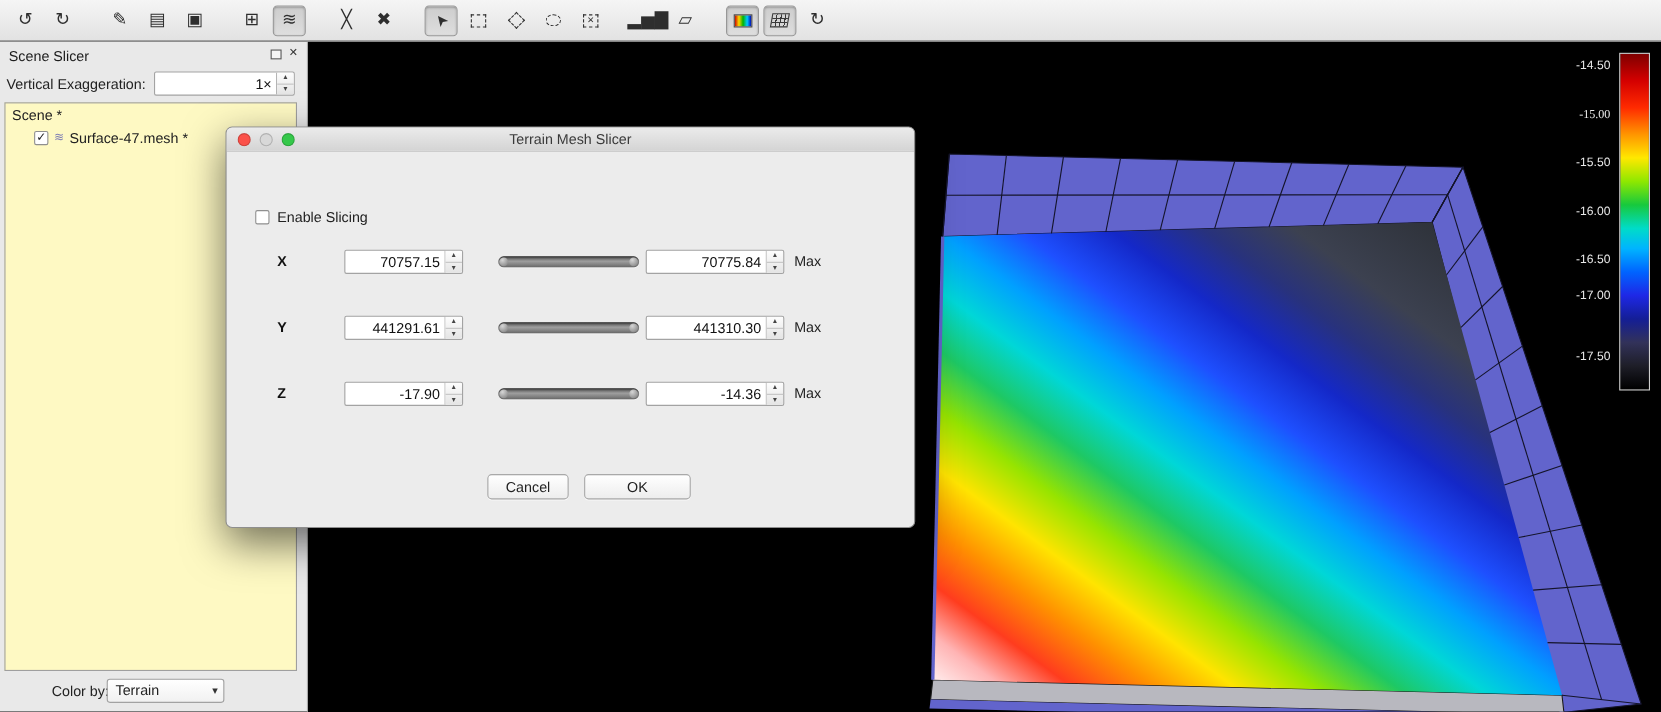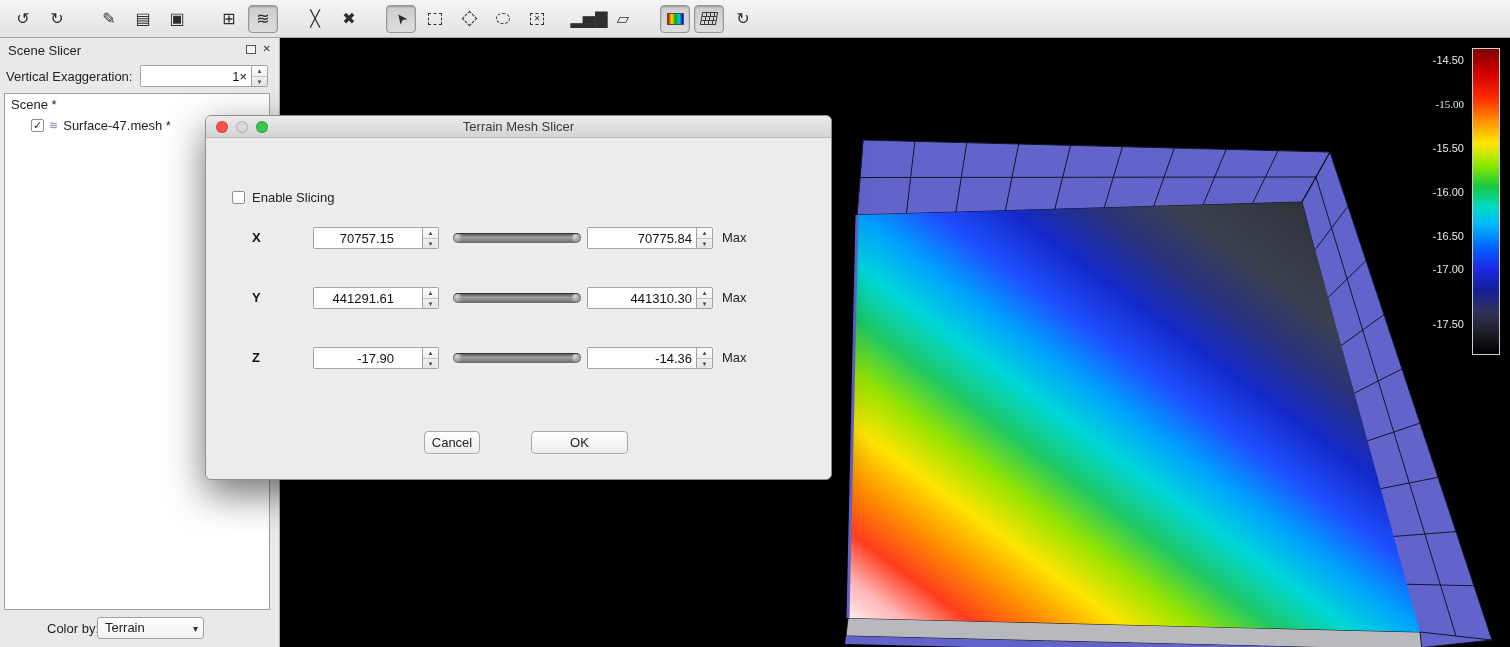--- a/index.html
+++ b/index.html
@@ -29,21 +29,21 @@
 
   
   .scene-panel{position:absolute;left:0;top:38px;width:280px;height:609px;
     background:#e9e9e9;border-right:1px solid #a9a9a9;z-index:4;font-size:13px;}
   .sp-header{position:absolute;left:8px;top:4px;line-height:18px;color:#1c1c1c;}
   .sp-controls{position:absolute;right:8px;top:6px;display:flex;gap:7px;align-items:center;}
   .float-btn{width:10px;height:9px;border:1px solid #555;background:#f4f4f4;display:inline-block;}
   .close-btn{font-size:10px;line-height:10px;color:#333;}
   .ve-label{position:absolute;left:6px;top:30px;line-height:18px;}
   .ve-group{position:absolute;left:140px;top:27px;width:128px;}
-  .tree{position:absolute;left:4px;top:55px;width:266px;height:517px;background:#ffffff;
+  .tree{position:absolute;left:4px;top:55px;width:266px;height:517px;background:#fef9c3;
     border:1px solid #9f9f9f;}
   .tree-root{padding:3px 6px;line-height:16px;}
   .tree-item{display:flex;align-items:center;gap:5px;padding:1px 4px 1px 26px;line-height:17px;}
   .checkbox{width:13px;height:13px;background:#fff;border:1px solid #8f8f8f;border-radius:2px;
     font-size:11px;line-height:11px;text-align:center;color:#222;flex:0 0 auto;}
   .mesh-mini{font-size:11px;color:#7d7db4;line-height:1;}
   .colorby-label{position:absolute;left:47px;top:581px;line-height:20px;}
   .combo{position:absolute;left:97px;top:579px;width:107px;height:22px;background:linear-gradient(#ffffff,#f1f1f1);
     border:1px solid #a2a2a2;border-radius:3px;padding:2px 18px 2px 7px;line-height:16px;}
   .combo-arrow{position:absolute;right:5px;top:3px;font-size:10px;color:#333;}
@@ -73,33 +73,33 @@
   .light{width:12px;height:12px;border-radius:50%;border:1px solid rgba(0,0,0,.18);}
   .light.red{background:#fb5149;}
   .light.gray{background:#d8d8d8;}
   .light.green{background:#35c84a;}
   .dlg-body{position:relative;height:342px;font-size:13px;}
   .enable-row{position:absolute;left:26px;top:52px;display:flex;align-items:center;gap:7px;}
   .slice-row{position:absolute;left:0;width:627px;height:24px;}
   .sr-axis{position:absolute;left:46px;line-height:24px;font-weight:bold;color:#111;}
   .sr-min{position:absolute;left:78px;line-height:24px;margin-left:44px;}
   .sr-max{position:absolute;left:516px;line-height:24px;}
-  .sr-g1{position:absolute;left:107px;top:1px;width:126px;gap:24px;}
+  .sr-g1{position:absolute;left:107px;top:1px;width:108px;}
   .sr-g2{position:absolute;left:381px;top:1px;width:126px;}
   .slider{position:absolute;left:247px;top:7px;width:128px;height:10px;border-radius:6px;
     background:linear-gradient(#565656,#9e9e9e 45%,#6b6b6b);
     box-shadow:0 1px 1px rgba(255,255,255,.25), inset 0 1px 2px rgba(0,0,0,.5);}
   .slider:before,.slider:after{content:"";position:absolute;top:1px;width:8px;height:8px;border-radius:50%;
     background:radial-gradient(circle at 35% 30%,#d6d6d6,#787878);}
   .slider:before{left:1px;}
   .slider:after{right:1px;}
   .dlg-btn{position:absolute;top:293px;height:23px;border:1px solid #a9a9a9;border-radius:4px;
     background:linear-gradient(#ffffff,#ededed);font-size:13px;font-family:inherit;color:#222;
     box-shadow:0 1px 0 rgba(255,255,255,.6);}
-  .cancel{left:218px;width:56px;}
+  .cancel{left:237px;width:74px;}
   .ok{left:325px;width:97px;}
 </style>
 </head>
 <body>
 
 <div class="toolbar">
     <button class="tb-btn">
       <span class="tb-glyph">↺</span>
     </button>
     <button class="tb-btn">

